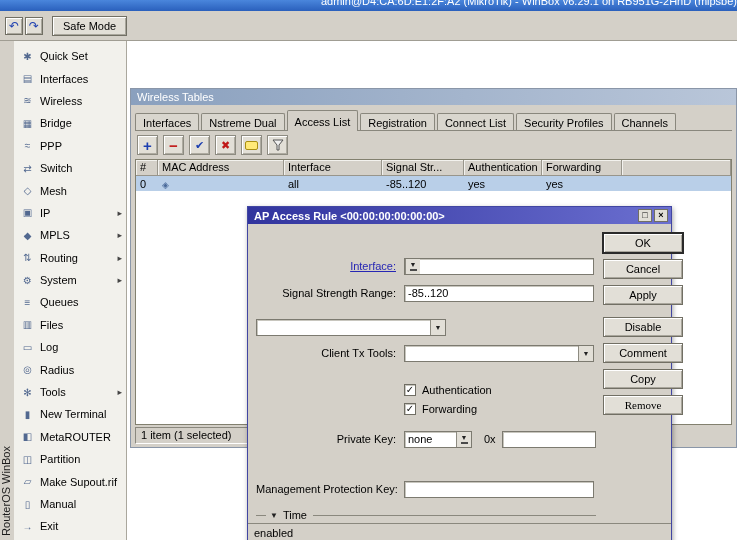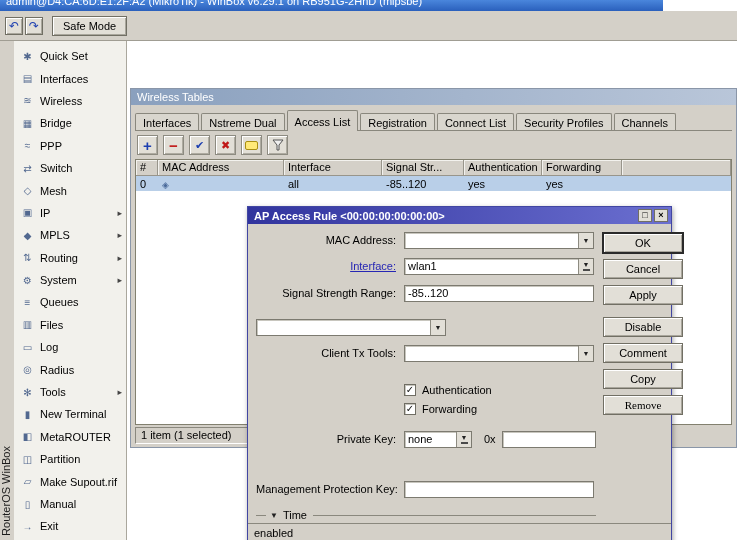--- a/index.html
+++ b/index.html
@@ -1,22 +1,22 @@
 <!DOCTYPE html>
 <html><head>
 <meta charset="utf-8">
 <style>
   * { margin:0; padding:0; box-sizing:border-box; }
   html,body { width:737px; height:540px; }
   body { font-family:"Liberation Sans","DejaVu Sans",sans-serif; font-size:11px; color:#000; }
   .screen { position:relative; width:737px; height:540px; background:#ffffff; overflow:hidden; }
 
   
-  .app-titlebar { position:absolute; left:0; top:0; width:663px; height:11px;
-    background:linear-gradient(180deg,#4a86dc,#2a60bc); overflow:hidden; }
+  .app-titlebar { position:absolute; left:0; top:0; width:737px; height:11px;
+    background:linear-gradient(180deg,#4a86dc,#2a60bc); overflow:hidden;text-align:right; }
   .app-titlebar span { display:block; margin:-5px 0 0 6px; color:#fff; font-size:11px; white-space:nowrap; }
 
   
   .top-toolbar { position:absolute; left:0; top:11px; width:737px; height:30px;
     background:#d4d0c8; border-bottom:1px solid #a09d93; display:flex; align-items:center; padding-left:5px; }
   .tb-btn { width:18px; height:18px; margin-right:2px; background:#e2dfd7; border:1px solid #716f64;
     box-shadow:inset 1px 1px 0 #fff, inset -1px -1px 0 #a9a69c; display:flex; align-items:center; justify-content:center;
     color:#1d3fb0; font-size:12px; line-height:1; cursor:default; }
   .safe-mode { height:20px; margin-left:7px; padding:0 10px; background:#e2dfd7; border:1px solid #716f64;
     box-shadow:inset 1px 1px 0 #fff, inset -1px -1px 0 #a9a69c; display:flex; align-items:center; font-size:11px; }
@@ -307,34 +307,24 @@
     <div class="dlg-titlebar">
       <span class="dlg-title">AP Access Rule &lt;00:00:00:00:00:00&gt;</span>
       <div class="dlg-tbtn">
           <span>□</span>
         </div>
       <div class="dlg-tbtn">
           <span>×</span>
         </div>
     </div>
 
-    <div class="drow t24">
-      <div class="dlabel">MAC Address:</div>
-      <div class="combo">
-        <span class="val"></span>
-        <span class="combo-btn">
-            <span class="arr">▼</span>
-          </span>
-      </div>
-    </div>
 
     <div class="drow t50">
       <div class="dlabel blue">Interface:</div>
       <div class="combo">
-        <span class="val">wlan1</span>
         <span class="combo-btn">
             <span class="arr">▼</span>
             <span class="bar"></span>
           </span>
       </div>
     </div>
 
     <div class="drow t77">
       <div class="dlabel">Signal Strength Range:</div>
       <input class="tinput" value="-85..120" style="">

